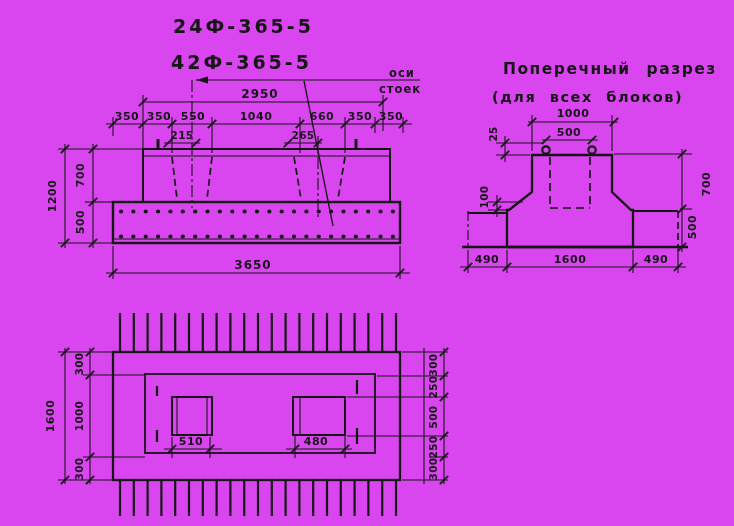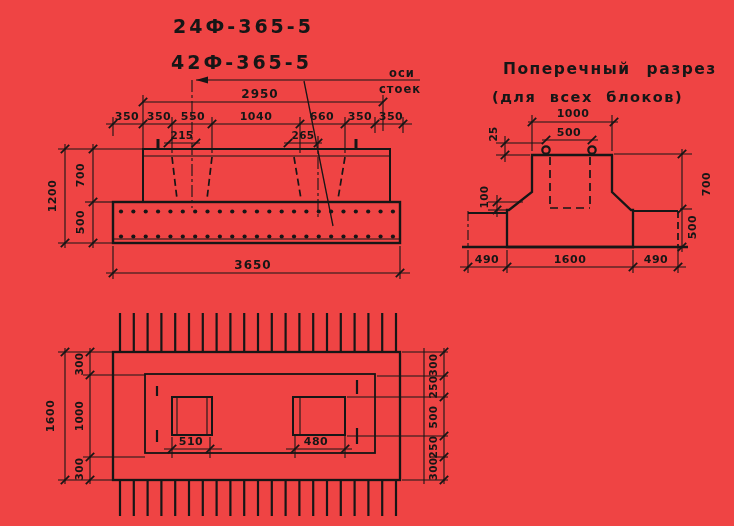--- a/index.html
+++ b/index.html
@@ -1,16 +1,16 @@
 <!DOCTYPE html>
 <html><head>
 <meta charset="utf-8">
 <style>
   html,body{margin:0;padding:0;background:#e8e8e6;}
-  #sheet{width:734px;height:526px;background:#ef4444;position:relative;margin:0;
+  #sheet{width:734px;height:526px;background:#d946ef;position:relative;margin:0;
          font-family:"DejaVu Sans", sans-serif;}
   svg{display:block;}
   text{fill:#161616;font-family:"DejaVu Sans", sans-serif;font-weight:bold;}
   .dim{font-size:11px;letter-spacing:0.5px;}
   .dim-s{font-size:10.5px;letter-spacing:0.3px;}
   .dim-l{font-size:12px;letter-spacing:1px;}
   .mark{font-size:19px;letter-spacing:3px;}
   .cstitle{font-size:15.5px;letter-spacing:1.5px;word-spacing:9px;}
   .cstitle2{font-size:14.5px;letter-spacing:1.5px;word-spacing:7px;}
   .axislbl{font-size:11.5px;letter-spacing:1px;}

